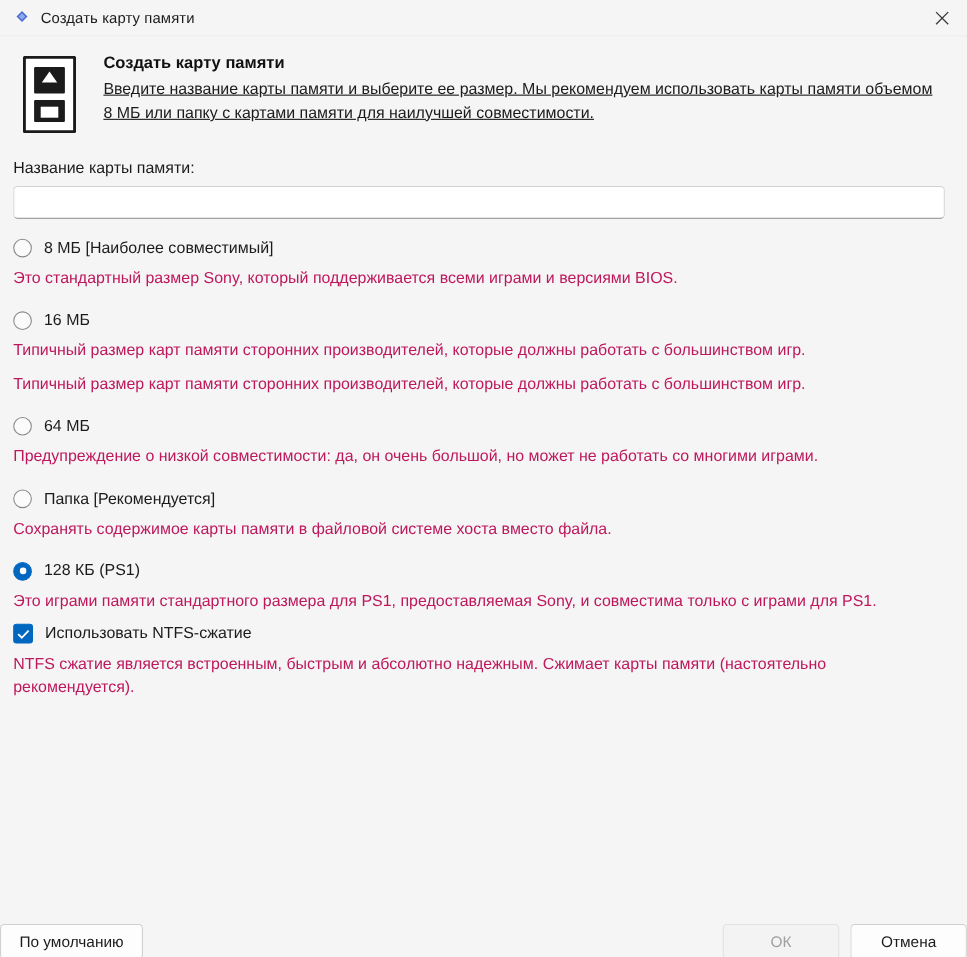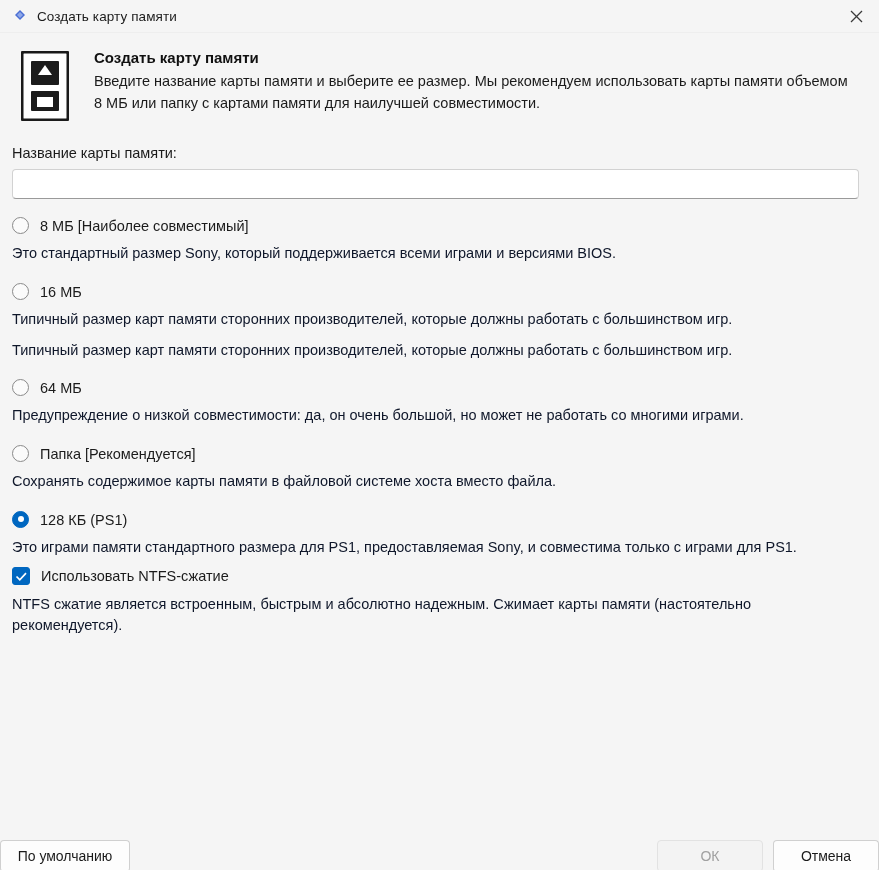--- a/index.html
+++ b/index.html
@@ -70,20 +70,21 @@
   .banner-title {
     font-size: 15px;
     font-weight: bold;
     color: #111111;
     margin-bottom: 5px;
   }
   .banner-desc {
     font-size: 14.5px;
     line-height: 1.5;
     color: #1b1b1b;
+    text-decoration: underline;
   }
 
   
   .content {
     padding: 8px 20px 0 12px;
   }
   .field-label {
     font-size: 14.5px;
     margin: 10px 0 8px 0;
   }
@@ -97,21 +98,21 @@
     background: #ffffff;
     font-family: "Liberation Sans", sans-serif;
     font-size: 14px;
     padding: 0 8px;
     outline: none;
     color: #1b1b1b;
   }
 
   .option-row {
     display: flex;
-    align-items: flex-end;
+    align-items: center;
     margin-top: 18px;
     margin-bottom: 0;
   }
   .radio {
     width: 17px;
     height: 17px;
     border-radius: 50%;
     border: 1px solid #8a8a8a;
     background: #fbfbfb;
     box-sizing: border-box;
@@ -133,21 +134,21 @@
     border-radius: 50%;
     background: #ffffff;
   }
   .option-label {
     font-size: 14.5px;
     color: #1b1b1b;
   }
   .option-desc {
     font-size: 14.5px;
     line-height: 1.5;
-    color: #0f172a;
+    color: #be185d;
     margin-top: 9px;
     margin-bottom: 0;
     max-width: 855px;
   }
 
   .check-row {
     display: flex;
     align-items: center;
     margin-top: 8px;
   }

